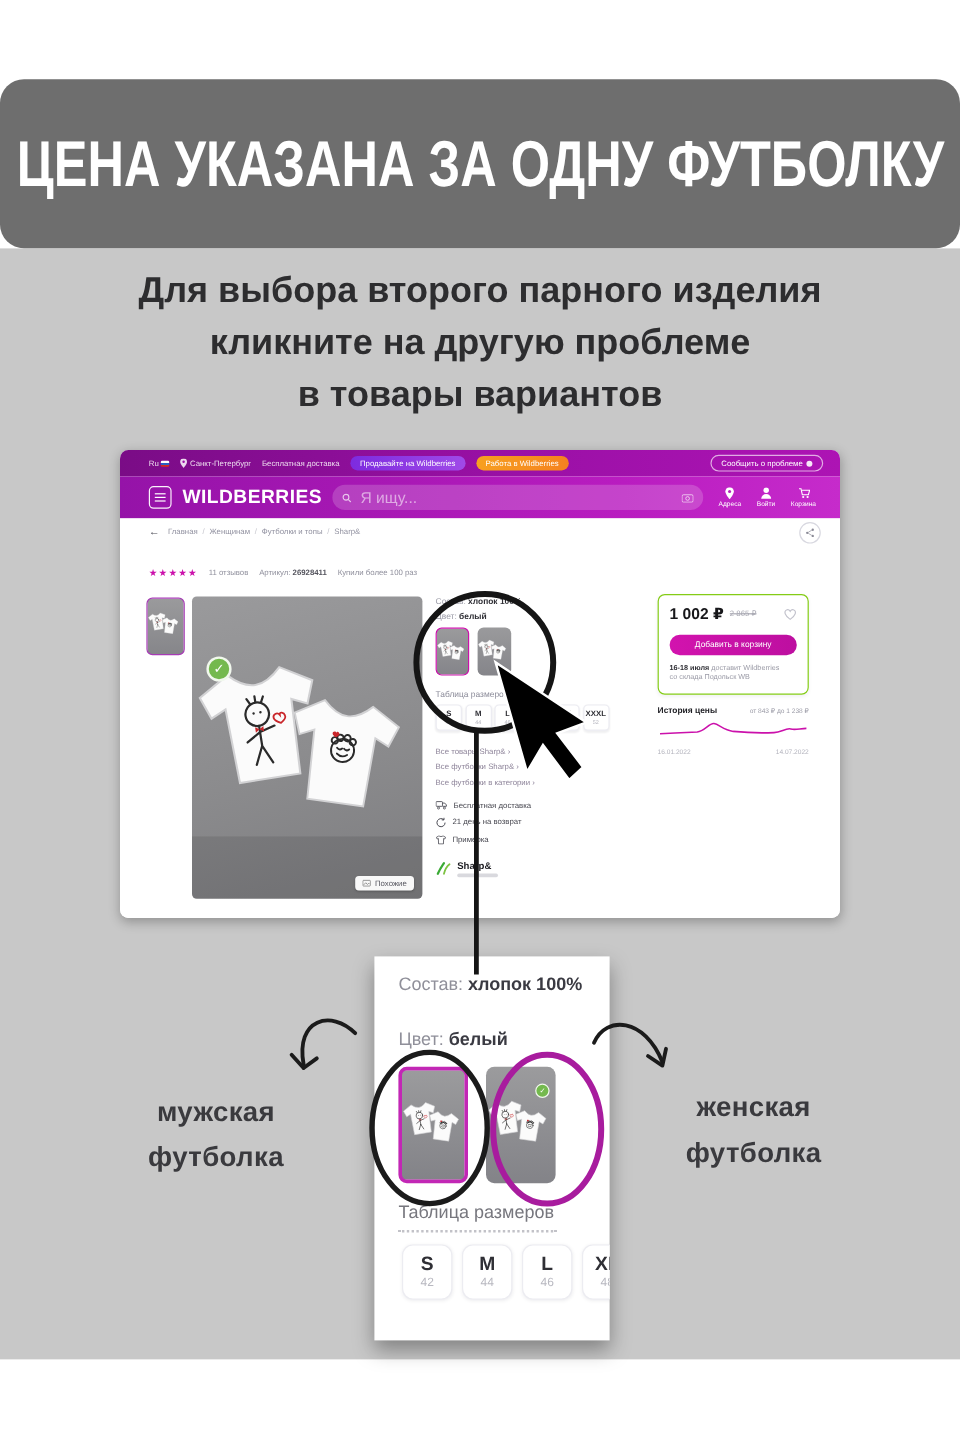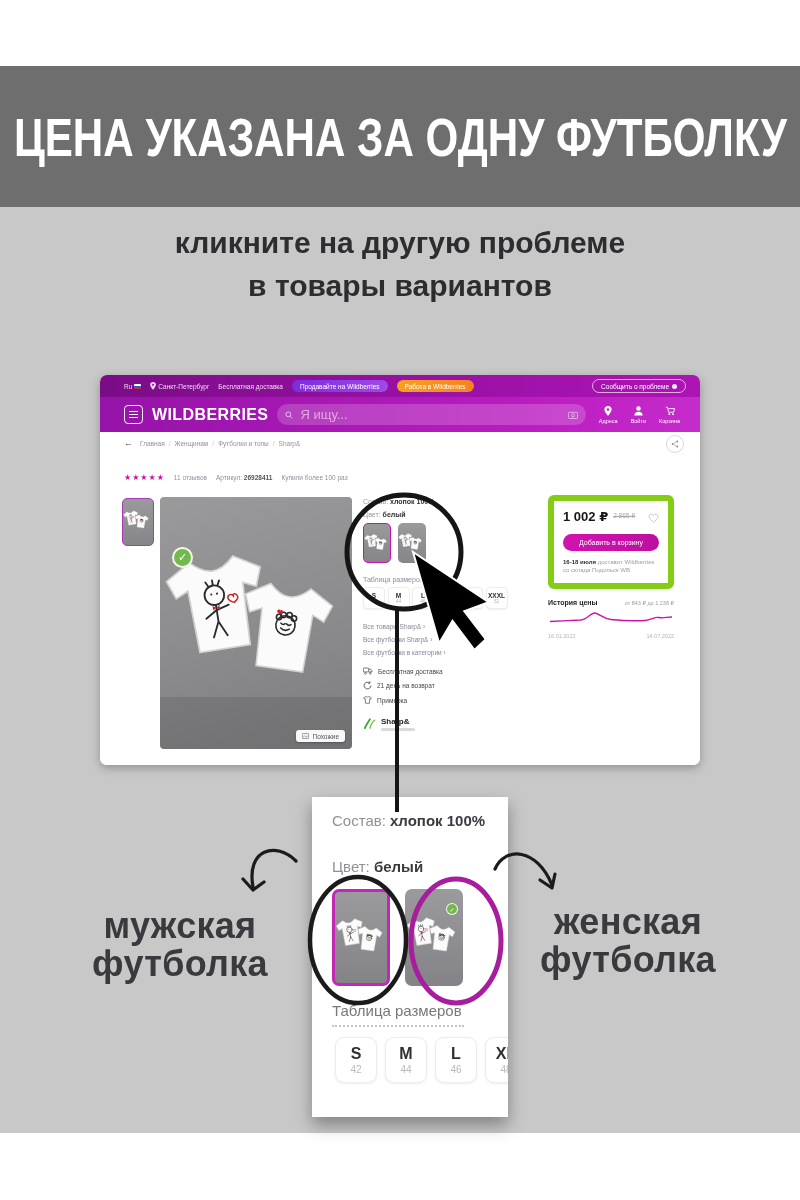--- a/index.html
+++ b/index.html
@@ -2,21 +2,21 @@
 <html><head>
 <meta charset="utf-8">
 <style>
   html,body{margin:0;padding:0;background:#fff;}
   .stage{position:relative;width:800px;height:1200px;overflow:hidden;background:#fff;
          font-family:"Liberation Sans","DejaVu Sans",sans-serif;}
   .abs{position:absolute;}
 
   
   .banner{left:0;top:66px;width:800px;height:141px;background:#6e6e6e;
-          display:flex;align-items:center;justify-content:center;}
+          display:flex;align-items:center;justify-content:center;border-radius:20px;}
   .banner h1{margin:0;color:#fff;font-size:54px;font-weight:700;white-space:nowrap;
              transform:scaleX(.78);letter-spacing:0;}
 
   
   .gray{left:0;top:207px;width:800px;height:926px;background:#c8c8c8;}
 
   .intro{left:0;top:14px;width:800px;text-align:center;color:#2d2d2f;
          font-size:30px;line-height:43px;font-weight:600;}
 
   
@@ -87,21 +87,21 @@
   .size-box b{font-size:6.5px;color:#2f2f35;font-weight:700;}
   .size-box span{font-size:4.5px;color:#b2b2bc;}
   .links{margin-top:14px;display:flex;flex-direction:column;gap:6px;font-size:6.5px;color:#8d8399;}
   .perks{margin-top:11px;display:flex;flex-direction:column;gap:6px;font-size:6.5px;color:#46464f;}
   .perk{display:flex;align-items:center;gap:5px;}
   .seller{margin-top:13px;display:flex;align-items:flex-start;gap:5px;}
   .seller-name{font-size:8px;font-weight:700;color:#1d1d22;}
   .seller-sub{margin-top:2px;width:34px;height:3px;border-radius:2px;background:#d9d9de;}
 
   .price-col{left:448px;top:63px;width:126px;}
-  .buy-card{border:6px solid #84cc16;border-radius:6px;padding:8px 9px 9px;box-sizing:border-box;
+  .buy-card{border:1px solid #84cc16;border-radius:6px;padding:8px 9px 9px;box-sizing:border-box;
             box-shadow:0 1px 3px rgba(40,40,60,.06);}
   .price-row{display:flex;align-items:flex-start;gap:5px;}
   .price{font-size:13px;font-weight:800;color:#17171a;white-space:nowrap;}
   .old-price{font-size:6.5px;color:#a8a8b2;text-decoration:line-through;margin-top:3px;}
   .heart{margin-left:auto;}
   .cart-btn{margin-top:7px;height:17px;border-radius:9px;background:linear-gradient(90deg,#d213ae,#bd0fa0);
             color:#fff;font-size:7px;display:flex;align-items:center;justify-content:center;}
   .delivery{margin-top:7px;font-size:6px;color:#9a9aa6;line-height:8px;}
   .delivery b{color:#2f2f35;}
   .hist-head{margin-top:10px;display:flex;justify-content:space-between;align-items:baseline;}
@@ -124,21 +124,21 @@
   .zp-table{position:absolute;left:20px;top:205px;font-size:15px;color:#77777e;}
   .zp-dots{position:absolute;left:20px;top:228px;width:132px;border-bottom:2.5px dotted #c2c2c8;}
   .zp-sizes{position:absolute;left:23px;top:240px;display:flex;gap:8px;}
   .zp-size{flex:none;width:40px;height:44px;border:1px solid #ececf1;border-radius:9px;background:#fff;
            display:flex;flex-direction:column;align-items:center;justify-content:center;gap:1px;
            box-shadow:0 1px 3px rgba(40,40,60,.08);}
   .zp-size b{font-size:16px;color:#2f2f35;}
   .zp-size span{font-size:10px;color:#b8b8c0;}
 
   
-  .side-label{width:220px;text-align:center;color:#3a3a3e;font-size:36px;font-weight:700;
+  .side-label{width:220px;text-align:center;color:#3a3a3e;font-size:23px;font-weight:700;
               line-height:38px;letter-spacing:.3px;z-index:15;}
   .lbl-left{left:70px;top:700px;}
   .lbl-right{left:518px;top:696px;}
 
   .ann{position:absolute;left:0;top:0;z-index:40;pointer-events:none;}
   .white-bottom{left:0;top:1133px;width:800px;height:67px;background:#fff;}
 </style>
 </head>
 <body>
 
@@ -181,20 +181,21 @@
 
 <div class="stage">
 
   <div class="abs banner">
     <h1>ЦЕНА УКАЗАНА ЗА ОДНУ ФУТБОЛКУ</h1>
   </div>
 
   <div class="abs gray">
 
     <div class="abs intro">
+      <div>Для выбора второго парного изделия</div>
       <div>кликните на другую проблеме</div>
       <div>в товары вариантов</div>
     </div>
 
     <div class="abs site-card">
 
       <div class="abs topbar">
         <span class="tb-item">
           <span>Ru</span>
             <span class="flag"></span>

